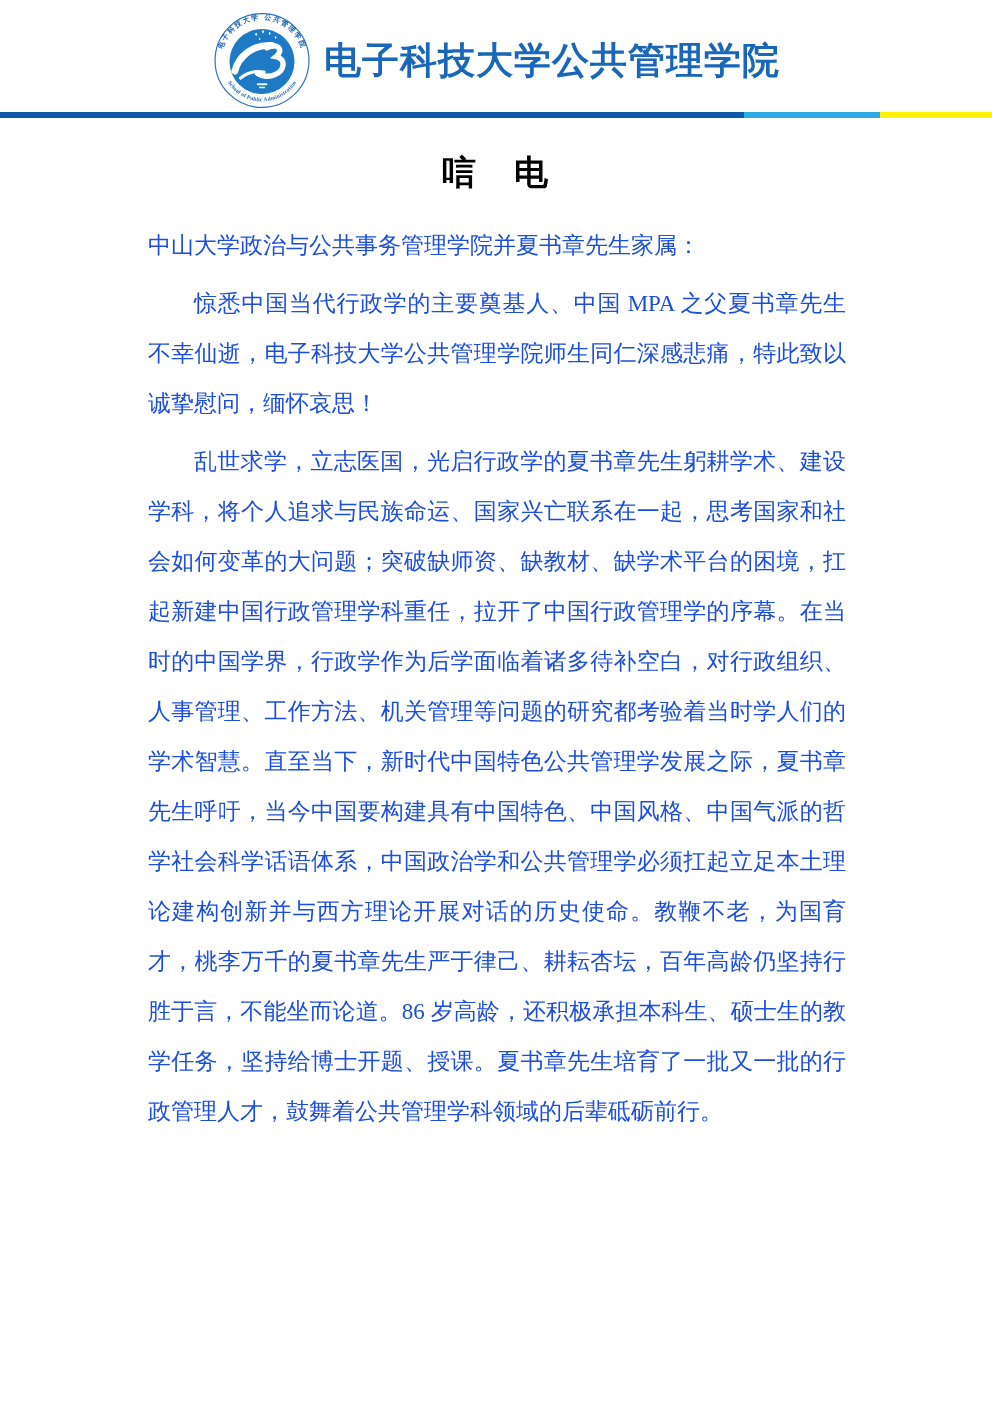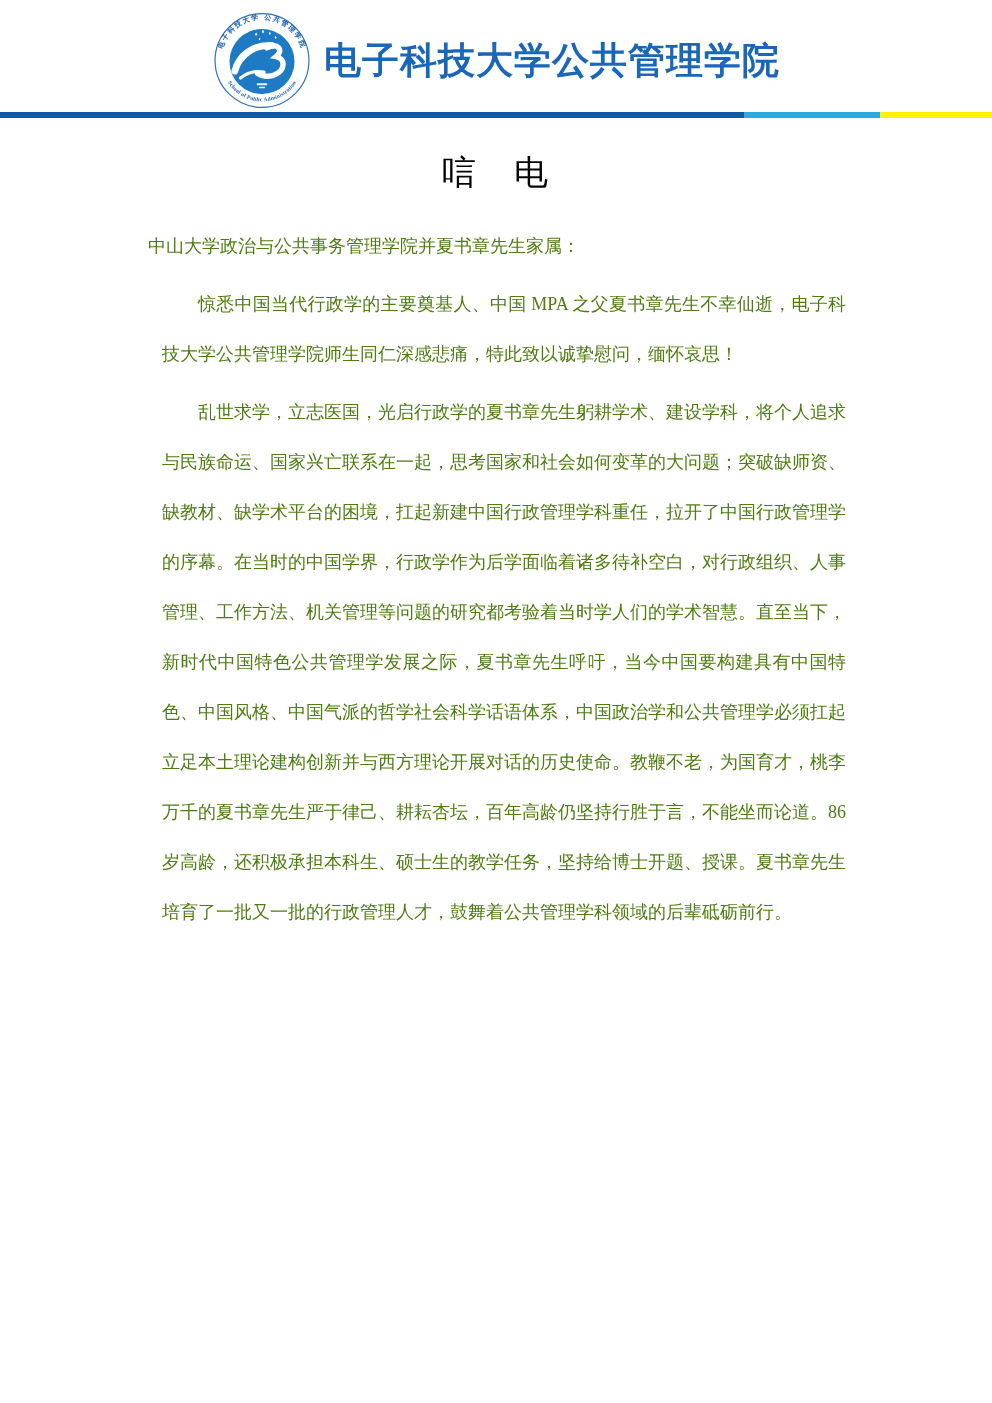--- a/index.html
+++ b/index.html
@@ -40,37 +40,37 @@
   .divider { display: flex; height: 6px; margin-top: 2px; width: 100%; }
   .divider .seg { height: 100%; }
   .seg-dark  { width: 744px; }
   .seg-light { width: 136px; }
   .seg-yellow{ flex: 1; }
   
   .doc-title {
     margin: 33px 0 0 0;
     text-align: center;
     font-size: 34px;
-    font-weight: 400;
+    font-weight: 700;
     line-height: 1.3;
     color: #000000;
     letter-spacing: 2px;
   }
   .doc-body {
     margin-top: 26px;
     padding: 0 146px 0 148px;
   }
   .doc-body p {
     margin: 0 0 8px 0;
-    font-size: 18px;
+    font-size: 23px;
     line-height: 50px;
-    color: #4d7c0f;
+    color: #1d4ed8;
     text-align: justify;
   }
-  .doc-body p.indent { text-indent: 2em; margin-left: 14px; }
+  .doc-body p.indent { text-indent: 2em; }
 </style>
 </head>
 <body>
 
 <div class="page">
 
   <header>
     <div class="header-row">
 
       <svg class="logo-svg" viewBox="0 0 100 100" xmlns="http://www.w3.org/2000/svg">

